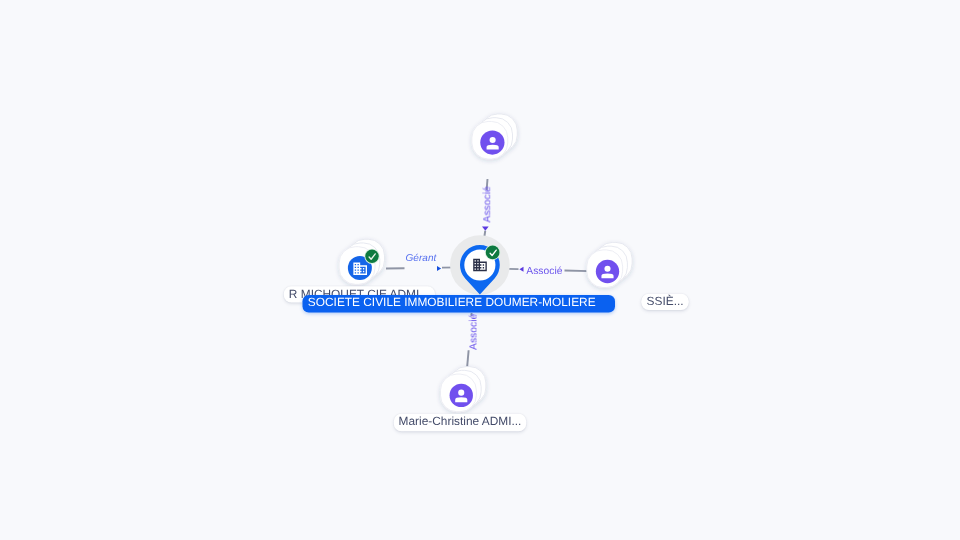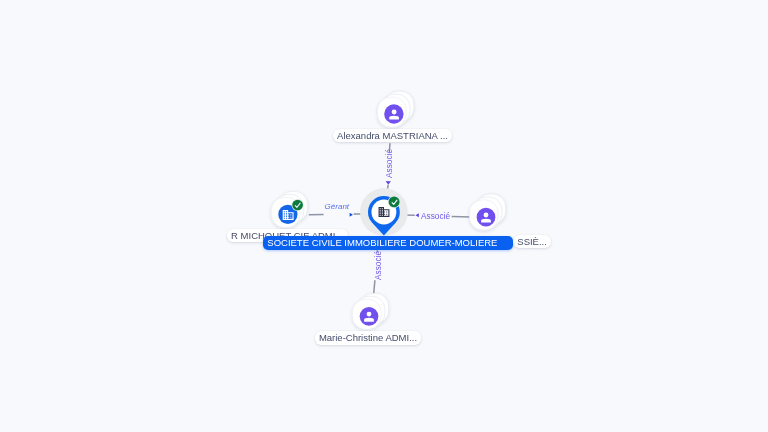--- a/index.html
+++ b/index.html
@@ -111,16 +111,15 @@
         <path d="M12 7V3H2v18h20V7H12zM6 19H4v-2h2v2zm0-4H4v-2h2v2zm0-4H4V9h2v2zm0-4H4V5h2v2zm4 12H8v-2h2v2zm0-4H8v-2h2v2zm0-4H8V9h2v2zm0-4H8V5h2v2zm10 12h-8v-2h2v-2h-2v-2h2v-2h-2V9h8v10zm-2-8h-2v2h2v-2zm0 4h-2v2h2v-2z"></path>
       </g>
       <circle cx="394.1" cy="201.9" r="6.2" fill="#dcf0e2"></circle>
       <circle cx="394.1" cy="201.9" r="5.45" fill="#0e7a40"></circle>
       <path d="M392.1 202.6 L393.7 204.4 L397.0 200.1" stroke="#fff" stroke-width="1.05" fill="none" stroke-linecap="round" stroke-linejoin="round"></path>
     </g>
   </svg>
 
   <div class="lbl" style="left:226.8px;top:228.6px;">R MICHOUET CIE ADMI...</div>
   <div class="lbl" style="left:513px;top:234.9px;">SSIÈ...</div>
-  <div class="lbl" style="left:332.8px;top:128.9px;">Alexandra MASTRIANA ...</div>
   <div class="lbl" style="left:314.6px;top:331.0px;">Marie-Christine ADMI...</div>
-  <div class="lbl sel" style="left:263px;top:236.2px;width:241px;">SOCIETE CIVILE IMMOBILIERE DOUMER-MOLIERE</div>
+  <div class="lbl sel" style="left:242px;top:236.2px;width:241px;">SOCIETE CIVILE IMMOBILIERE DOUMER-MOLIERE</div>
 </div>
 
 </body></html>

